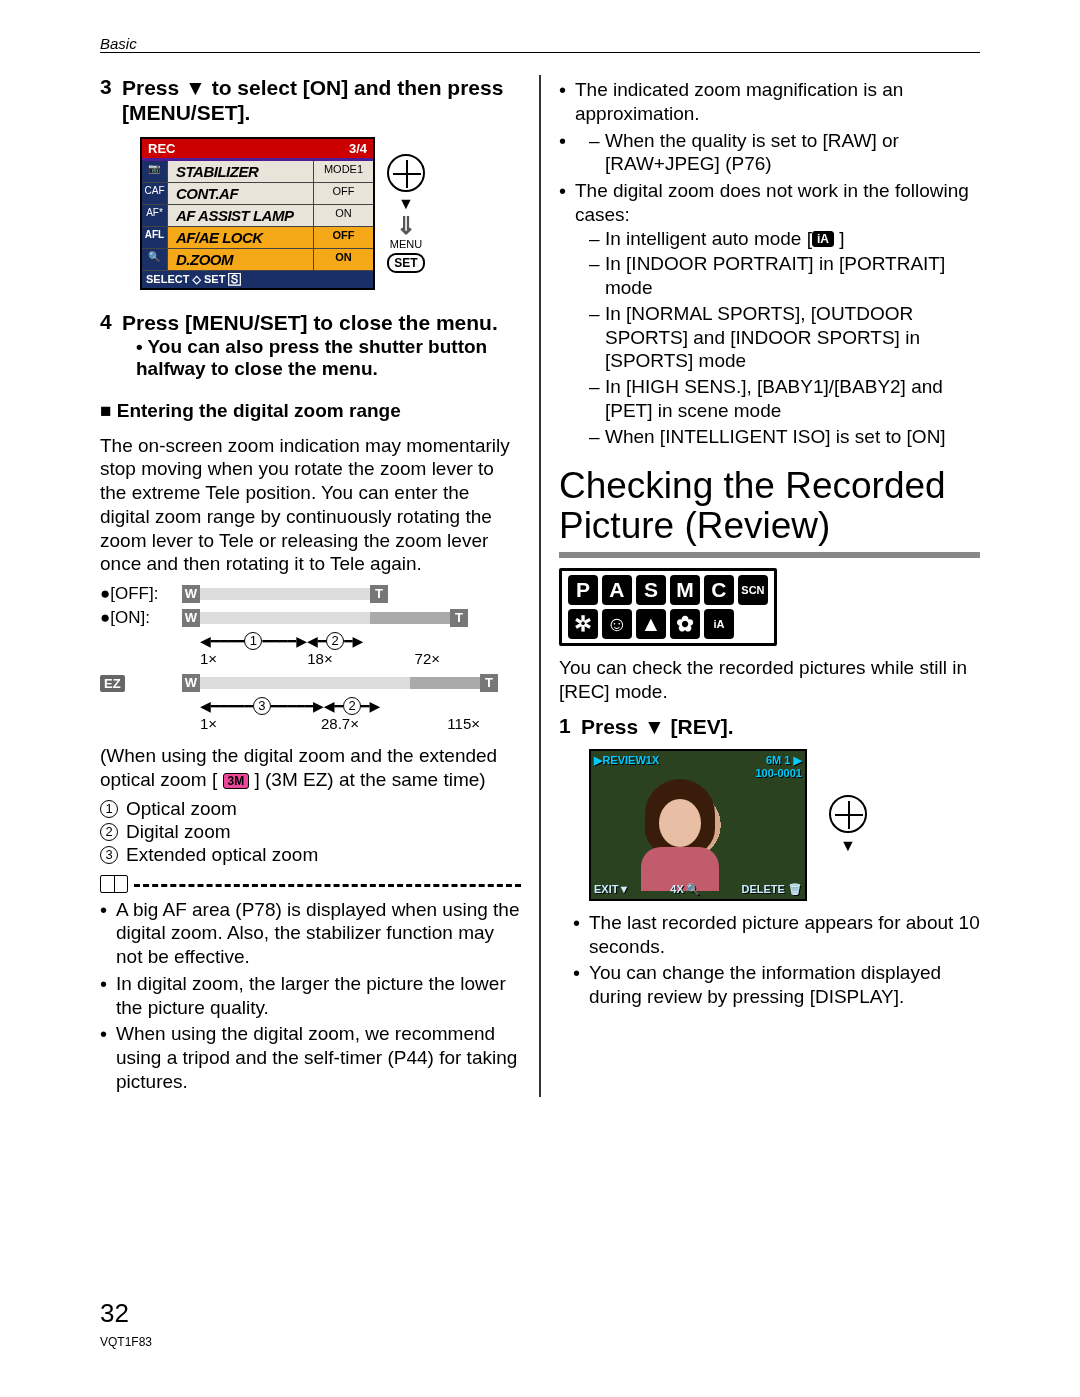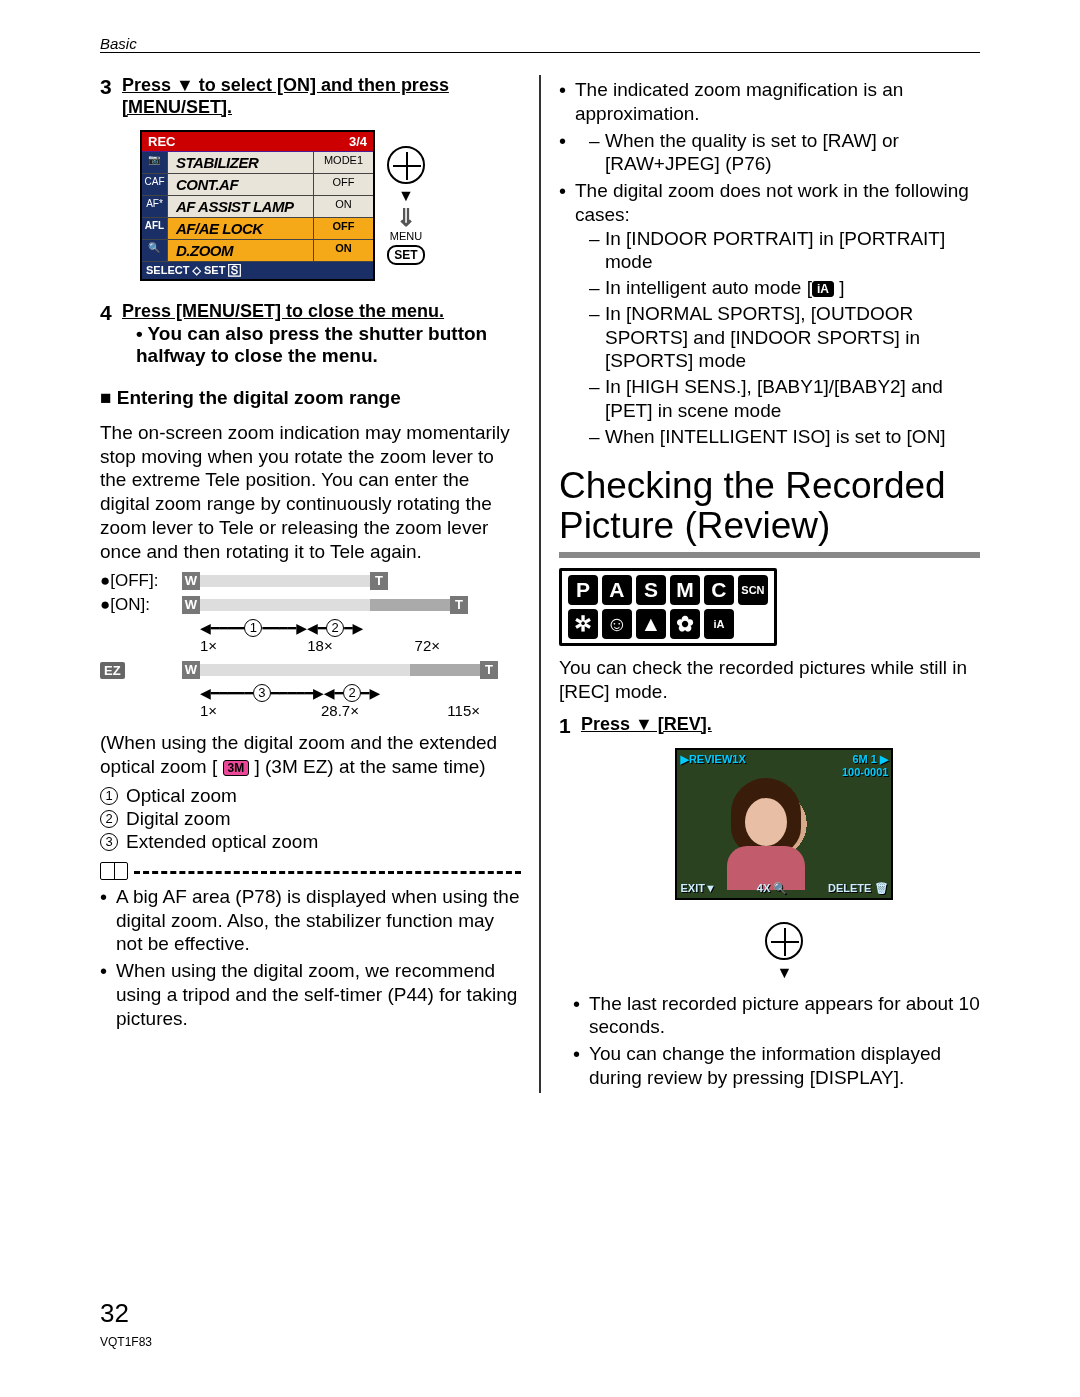--- a/index.html
+++ b/index.html
@@ -26,21 +26,21 @@
   }
   .col { width: 50%; }
   .col-sep {
     width: 2px;
     background: #333;
     align-self: stretch;
   }
   .step { display: flex; gap: 8px; margin-bottom: 6px; }
   .step-num { font-weight: bold; font-size: 21px; width: 14px; flex: none; }
   .step-body { flex: 1; }
-  .step-title { font-weight: bold; font-size: 18px; line-height: 1.2; text-decoration: underline; }
+  .step-title { font-weight: bold; font-size: 21px; line-height: 1.2; }
   p, li { font-size: 19px; line-height: 1.25; }
   .sub-bullet { font-weight: bold; font-size: 19px; margin-left: 14px; }
   .sub-bullet::before { content: "• "; }
   .square-head { font-weight: bold; font-size: 19px; margin-top: 20px; }
   .square-head::before { content: "■ "; }
   .body-text { font-size: 19px; margin-top: 12px; }
   .ubul > li { list-style: none; position: relative; padding-left: 16px; margin: 3px 0; font-size: 19px; line-height: 1.25; }
   .ubul > li::before { content: "•"; position: absolute; left: 0; top: 0; font-size: 20px; }
   .dash > li { list-style: none; position: relative; padding-left: 16px; margin: 0 0 2px 14px; font-size: 19px; line-height: 1.25; }
   .dash > li::before { content: "–"; position: absolute; left: 0; top: 0; }
@@ -54,21 +54,21 @@
   }
   .book-icon {
     display: inline-block; border: 1.5px solid #000; width: 28px; height: 18px; border-radius: 2px;
     position: relative; vertical-align: middle; margin-right: 6px;
   }
   .book-icon::after { content: ""; position: absolute; left:50%; top:0; bottom:0; width:1px; background:#000; }
 
   
   .lcd-wrap { display: flex; align-items: center; gap: 12px; margin: 12px 0 20px 40px; }
   .lcd { width: 235px; border: 2px solid #000; font-size: 13px; }
-  .lcd-hdr { background:#c00; color:#fff; display:flex; justify-content:space-between; padding:2px 6px; font-weight:bold; border-bottom:1px solid #4c1d95; }
+  .lcd-hdr { background:#c00; color:#fff; display:flex; justify-content:space-between; padding:2px 6px; font-weight:bold; border-bottom:3px solid #4c1d95; }
   .lcd-row { display:flex; background:#e8e4da; border-bottom:1px solid #444; }
   .lcd-row.hl { background:#f5a818; color:#000; font-weight:bold; }
   .lcd-ic { width:26px; text-align:center; background:#1a2f66; color:#fff; border-right:1px solid #444; font-size:10px; padding:2px 0;}
   .lcd-lab { flex:1; padding:2px 8px; font-weight:bold; font-size:15px; letter-spacing:-0.5px;font-style:italic;}
   .lcd-val { width:60px; text-align:center; border-left:1px solid #444; font-size:11px; padding:2px 0;}
   .lcd-ftr { background:#1a2f66; color:#fff; font-size:11px; padding:2px 4px; font-weight:bold;}
   .nav { display:flex; flex-direction:column; align-items:center; gap:3px; }
   .dpad { width:38px; height:38px; border:2px solid #000; border-radius:50%; position:relative; }
   .dpad::before, .dpad::after { content:""; position:absolute; background:#000; }
   .dpad::before { left:17px; top:4px; width:2px; height:28px; }
@@ -96,21 +96,21 @@
 
   
   .big-title { font-size: 37px; line-height: 1.08; margin-top: 18px; }
   .hrule { height:6px; background:#888; margin: 6px 0 10px 0; }
   .mode-icons { border:3px solid #000; display:inline-block; padding:4px 6px; border-radius:2px;}
   .mode-icons .mrow { display:flex; gap:4px; }
   .mode-icons .mic { width:30px; height:30px; border-radius:4px; background:#000; color:#fff; font-weight:bold; font-size:21px; text-align:center; line-height:30px; }
   .mode-icons .mic.txt { font-size:11px; line-height:30px; }
   
   
-  .review-wrap { display:flex; align-items:center; gap:22px; margin: 10px 0 10px 30px; flex-direction: column; }
+  .review-wrap { display:flex; align-items:center; gap:22px; margin: 10px 0 10px 30px; }
   .review-pic { width:218px; height:152px; border:2px solid #000; position:relative; background: radial-gradient(circle at 45% 50%, #d6a98a 0 24%, #2a4220 24% 100%); }
   .rp-hdr { position:absolute; top:3px; left:3px; right:3px; display:flex; justify-content:space-between; color:#0cf; font-size:11px; font-weight:bold; text-shadow:1px 1px #000;}
   .rp-ftr { position:absolute; bottom:3px; left:3px; right:3px; display:flex; justify-content:space-between; color:#cef; font-size:11px; font-weight:bold; text-shadow:1px 1px #000;}
   .person { position:absolute; left:44px; top:24px; width:90px; height:112px; }
   .person .hair { position:absolute; left:10px; top:4px; width:70px; height:76px; background:#3a1c0a; border-radius:40px 40px 30px 30px; }
   .person .face { position:absolute; left:24px; top:24px; width:42px; height:48px; background:#e8bfa4; border-radius:50%; }
   .person .body { position:absolute; left:6px; top:72px; width:78px; height:44px; background:#c25c6c; border-radius:20px 20px 0 0; }
   .nav2 { display:flex; flex-direction:column; align-items:center; gap:4px; }
   
   .page-num { position:absolute; bottom:68px; left:100px; font-size:26px;margin-top:20px; }
@@ -262,39 +262,40 @@
             <span>Extended optical zoom</span>
           </div>
       </div>
 
       <div style="display:flex;align-items:center;margin-top:8px;">
         <span class="book-icon"></span>
         <hr class="dashed-divider" style="flex:1">
       </div>
       <ul class="ubul" id="left-notes">
           <li>A big AF area (P78) is displayed when using the digital zoom. Also, the stabilizer function may not be effective.</li>
+          <li>In digital zoom, the larger the picture the lower the picture quality.</li>
           <li>When using the digital zoom, we recommend using a tripod and the self-timer (P44) for taking pictures.</li>
         </ul>
     </div>
 
     <div class="col-sep"></div>
 
     <div class="col">
       <ul class="ubul">
         <li>The indicated zoom magnification is an approximation.</li>
         <li>
           <ul class="dash">
             <li>When the quality is set to [RAW] or [RAW+JPEG] (P76)</li>
           </ul>
         </li>
         <li>
           <span>The digital zoom does not work in the following cases:</span>
           <ul class="dash" id="nowork-list">
+              <li>In intelligent auto mode [<span class="inline-iconbox">iA</span> ]</li>
               <li>In [INDOOR PORTRAIT] in [PORTRAIT] mode</li>
-              <li>In intelligent auto mode [<span class="inline-iconbox">iA</span> ]</li>
               <li>In [NORMAL SPORTS], [OUTDOOR SPORTS] and [INDOOR SPORTS] in [SPORTS] mode</li>
               <li>In [HIGH SENS.], [BABY1]/[BABY2] and [PET] in scene mode</li>
               <li>When [INTELLIGENT ISO] is set to [ON]</li>
             </ul>
         </li>
       </ul>
 
       <div class="big-title">Checking the Recorded Picture (Review)</div>
       <div class="hrule"></div>
 

